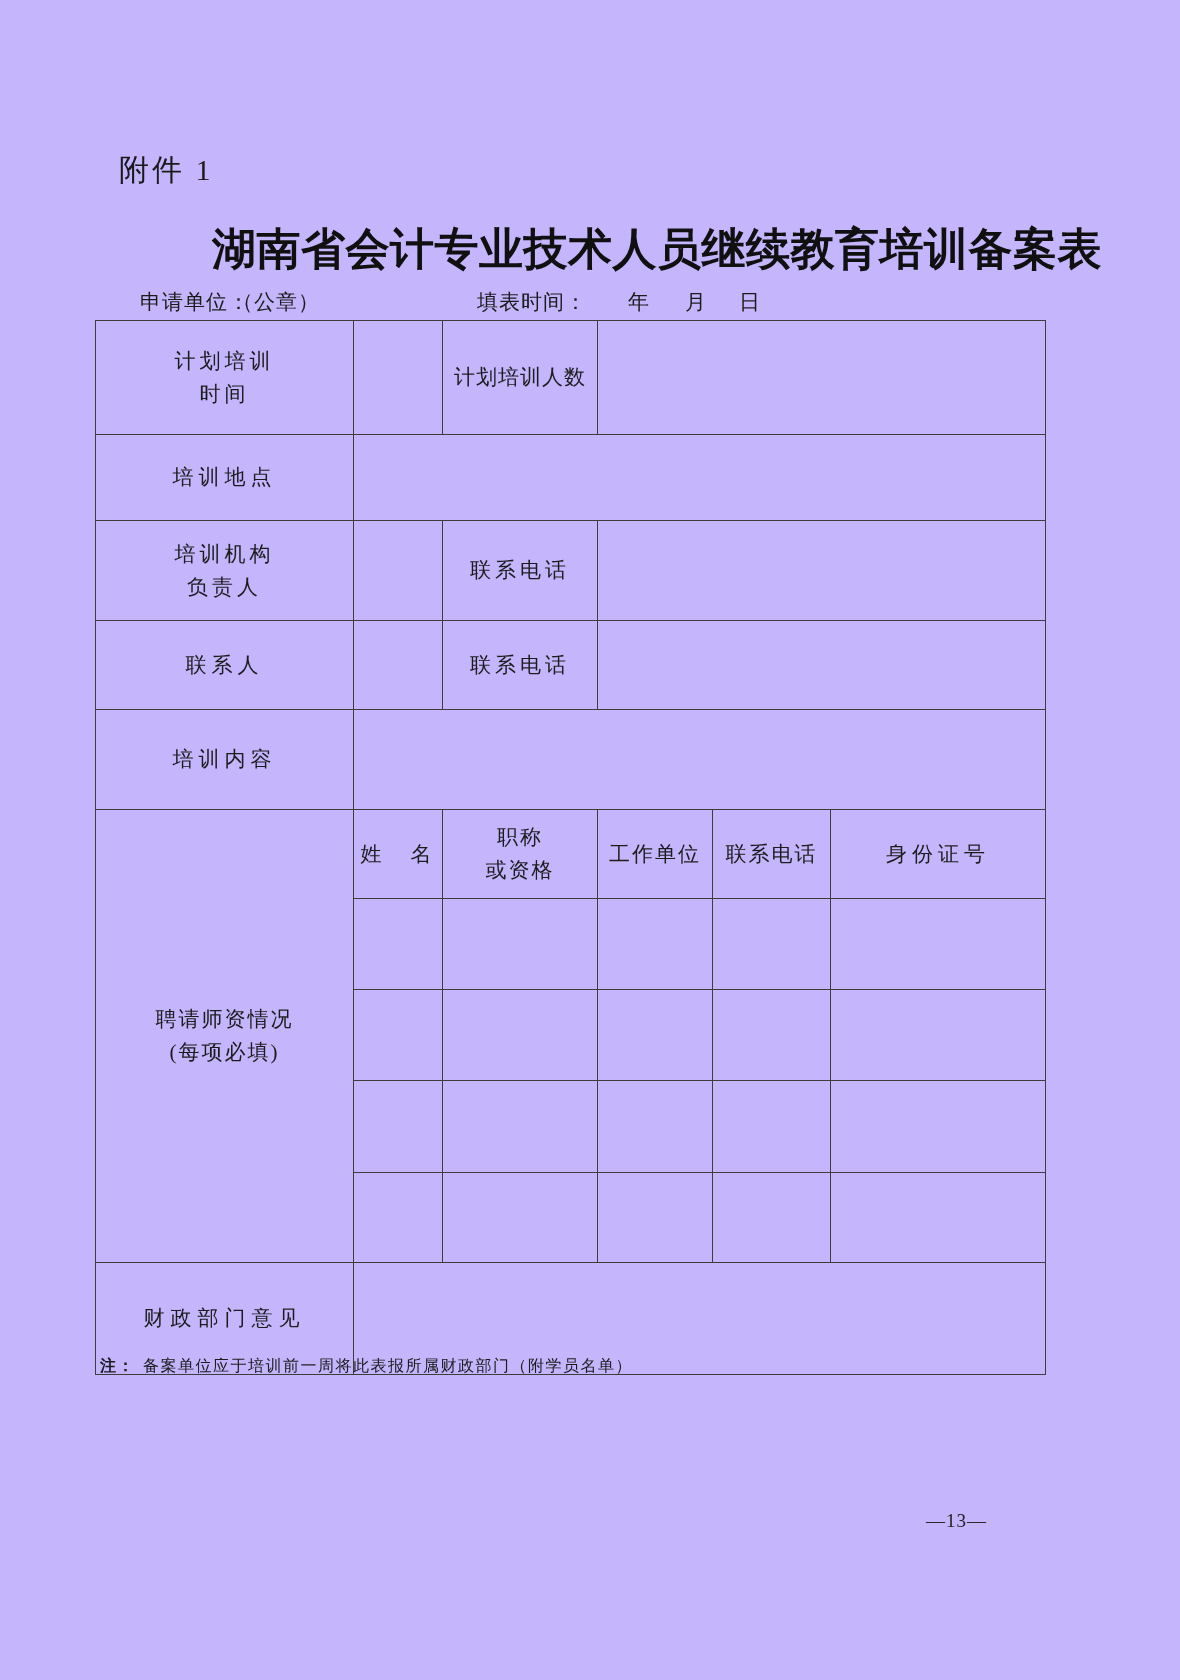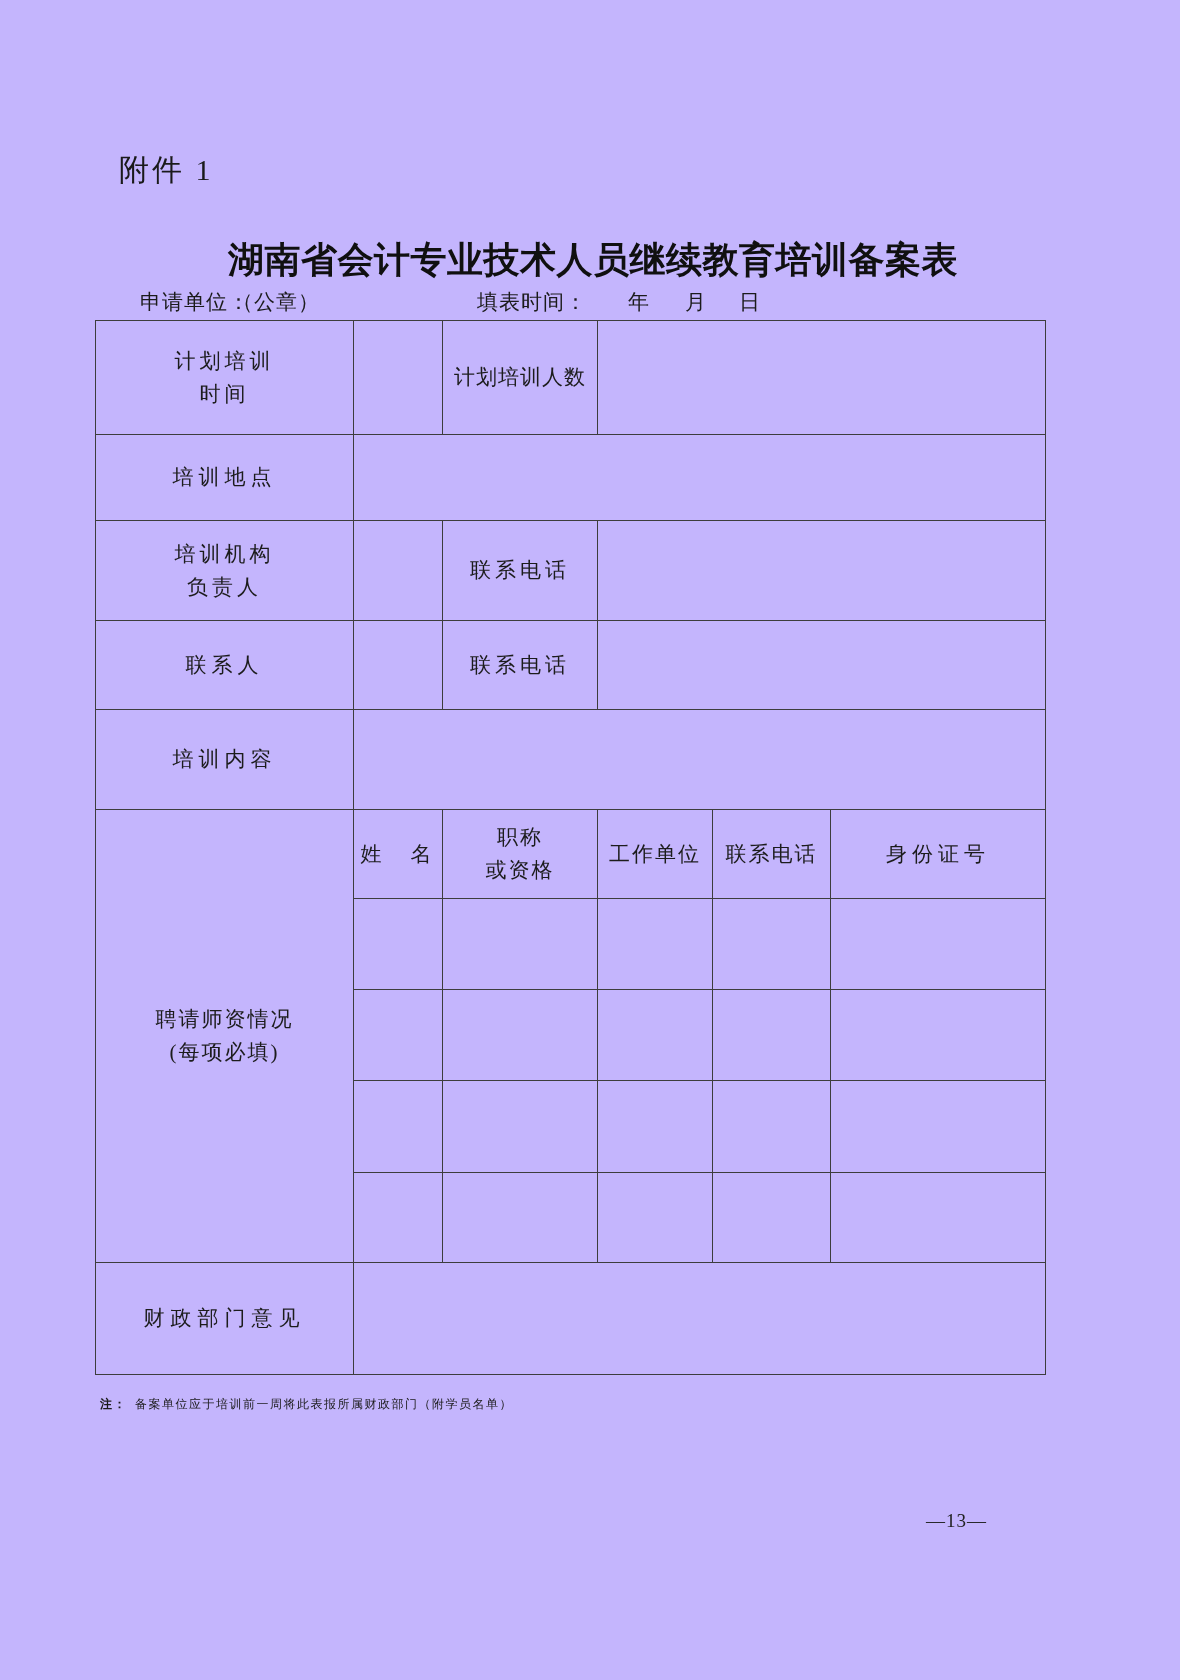--- a/index.html
+++ b/index.html
@@ -21,23 +21,23 @@
     left: 119px;
     top: 150px;
     font-size: 30px;
     letter-spacing: 3px;
     color: #1a1a1a;
   }
   .title {
     position: absolute;
     left: 212px;
     top: 220px;
-    margin: 16px;
+    margin: 0;
     font-family: "Liberation Sans", "DejaVu Sans", sans-serif;
-    font-size: 36px;
+    font-size: 44px;
     font-weight: bold;
     letter-spacing: 0.5px;
     color: #101010;
     white-space: nowrap;
   }
   .meta-item {
     position: absolute;
     top: 288px;
     font-size: 21px;
     letter-spacing: 1px;
@@ -87,25 +87,24 @@
   .rG { height: 91px; }
   .rH { height: 91px; }
   .rI { height: 92px; }
   .rJ { height: 90px; }
   .rK { height: 112px; }
 
   .note {
     position: absolute;
     left: 100px;
     top: 1356px;
-    font-size: 12px;
+    font-size: 16px;
     letter-spacing: 1.5px;
     color: #1b1b1b;
     white-space: nowrap;
-    margin-top: 40px;
   }
   .note-prefix {
     font-weight: bold;
     margin-right: 8px;
   }
   .page-number {
     position: absolute;
     left: 926px;
     top: 1510px;
     font-size: 19px;

